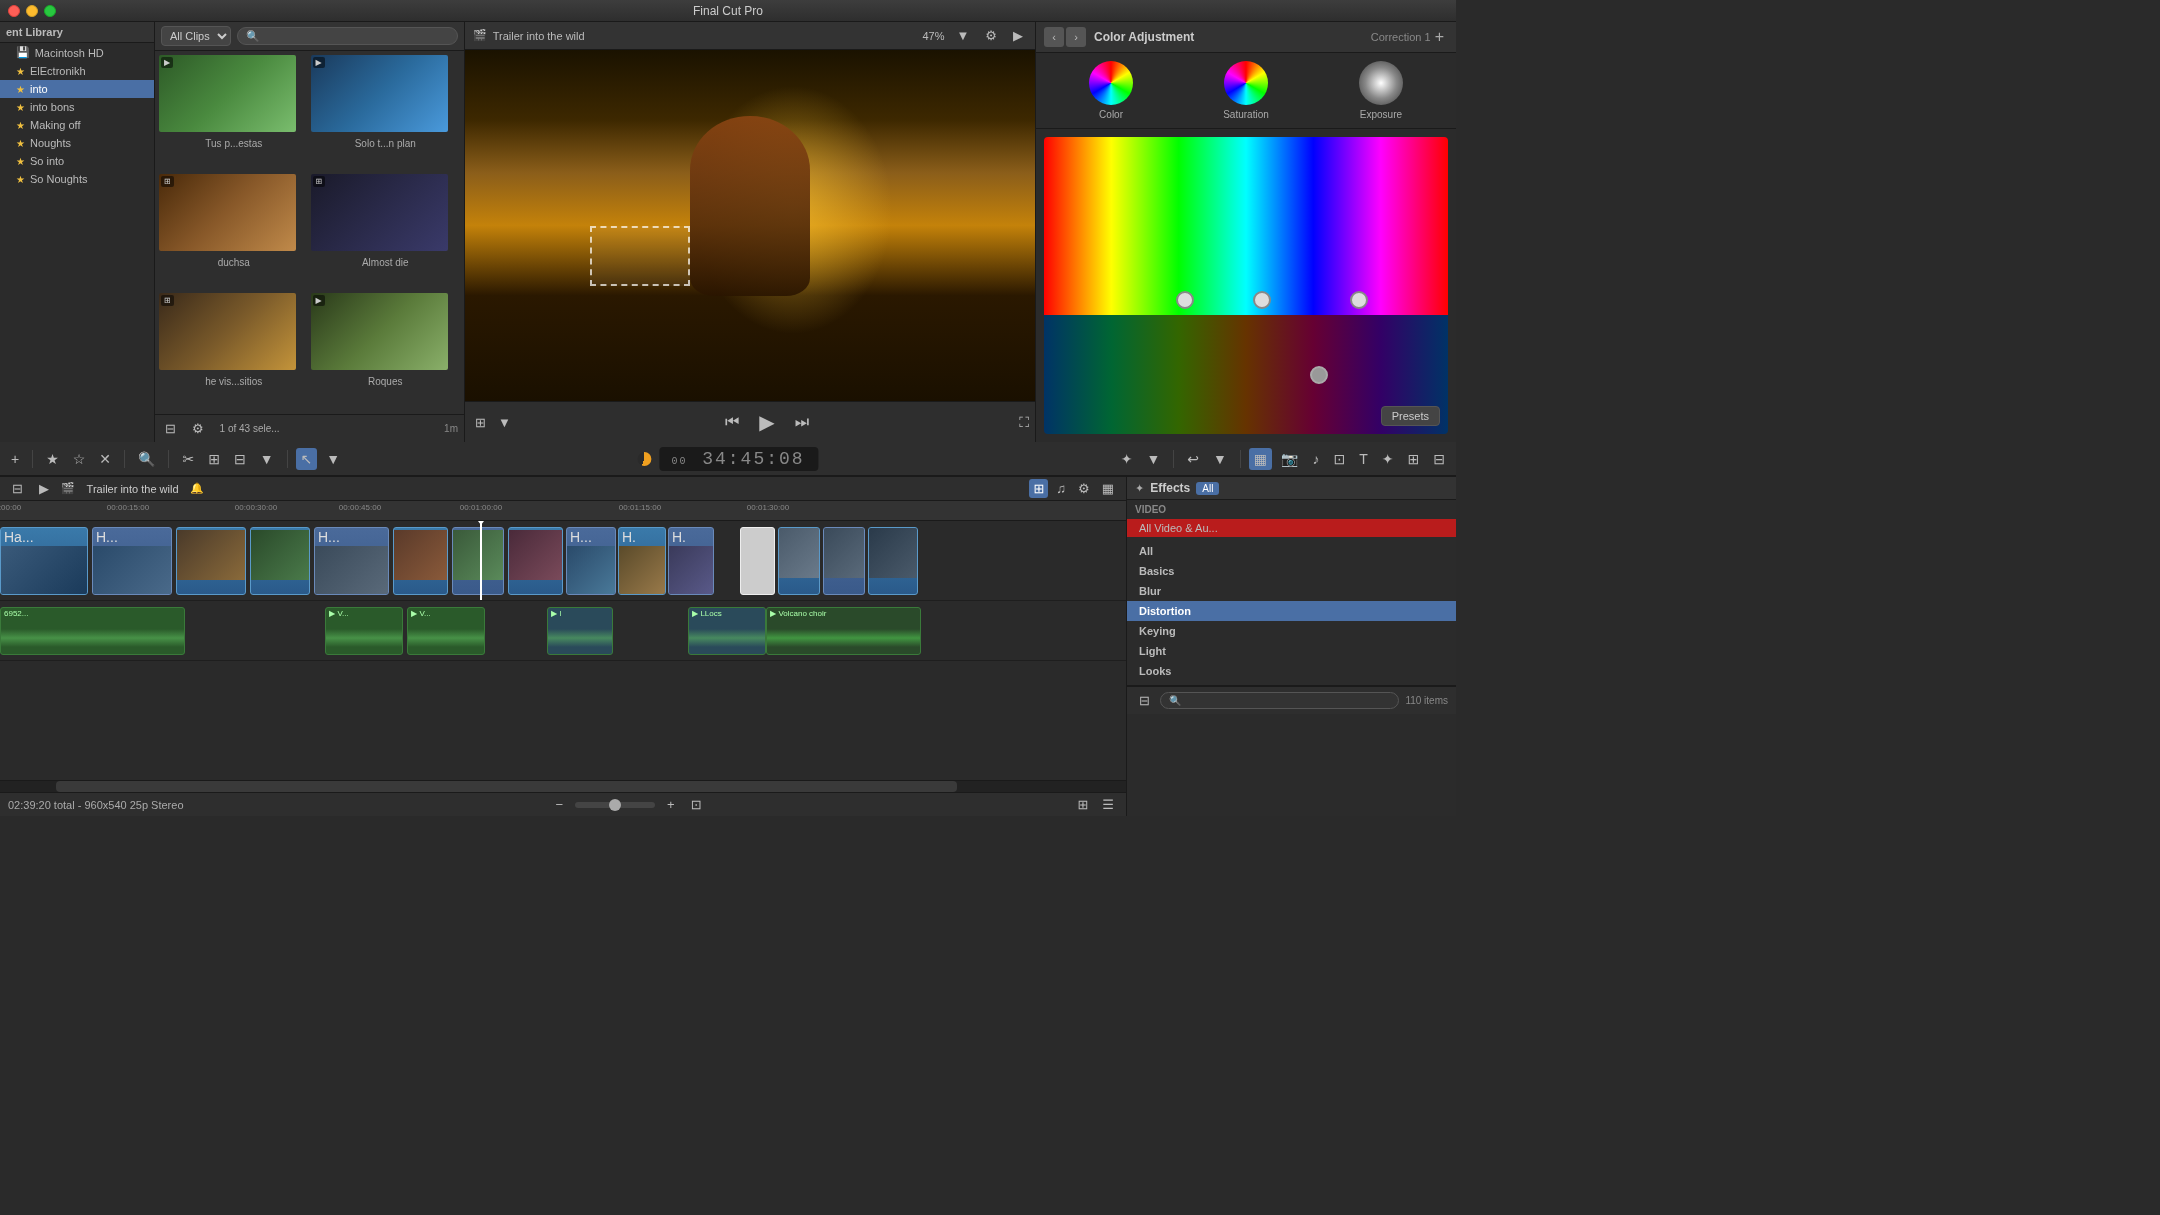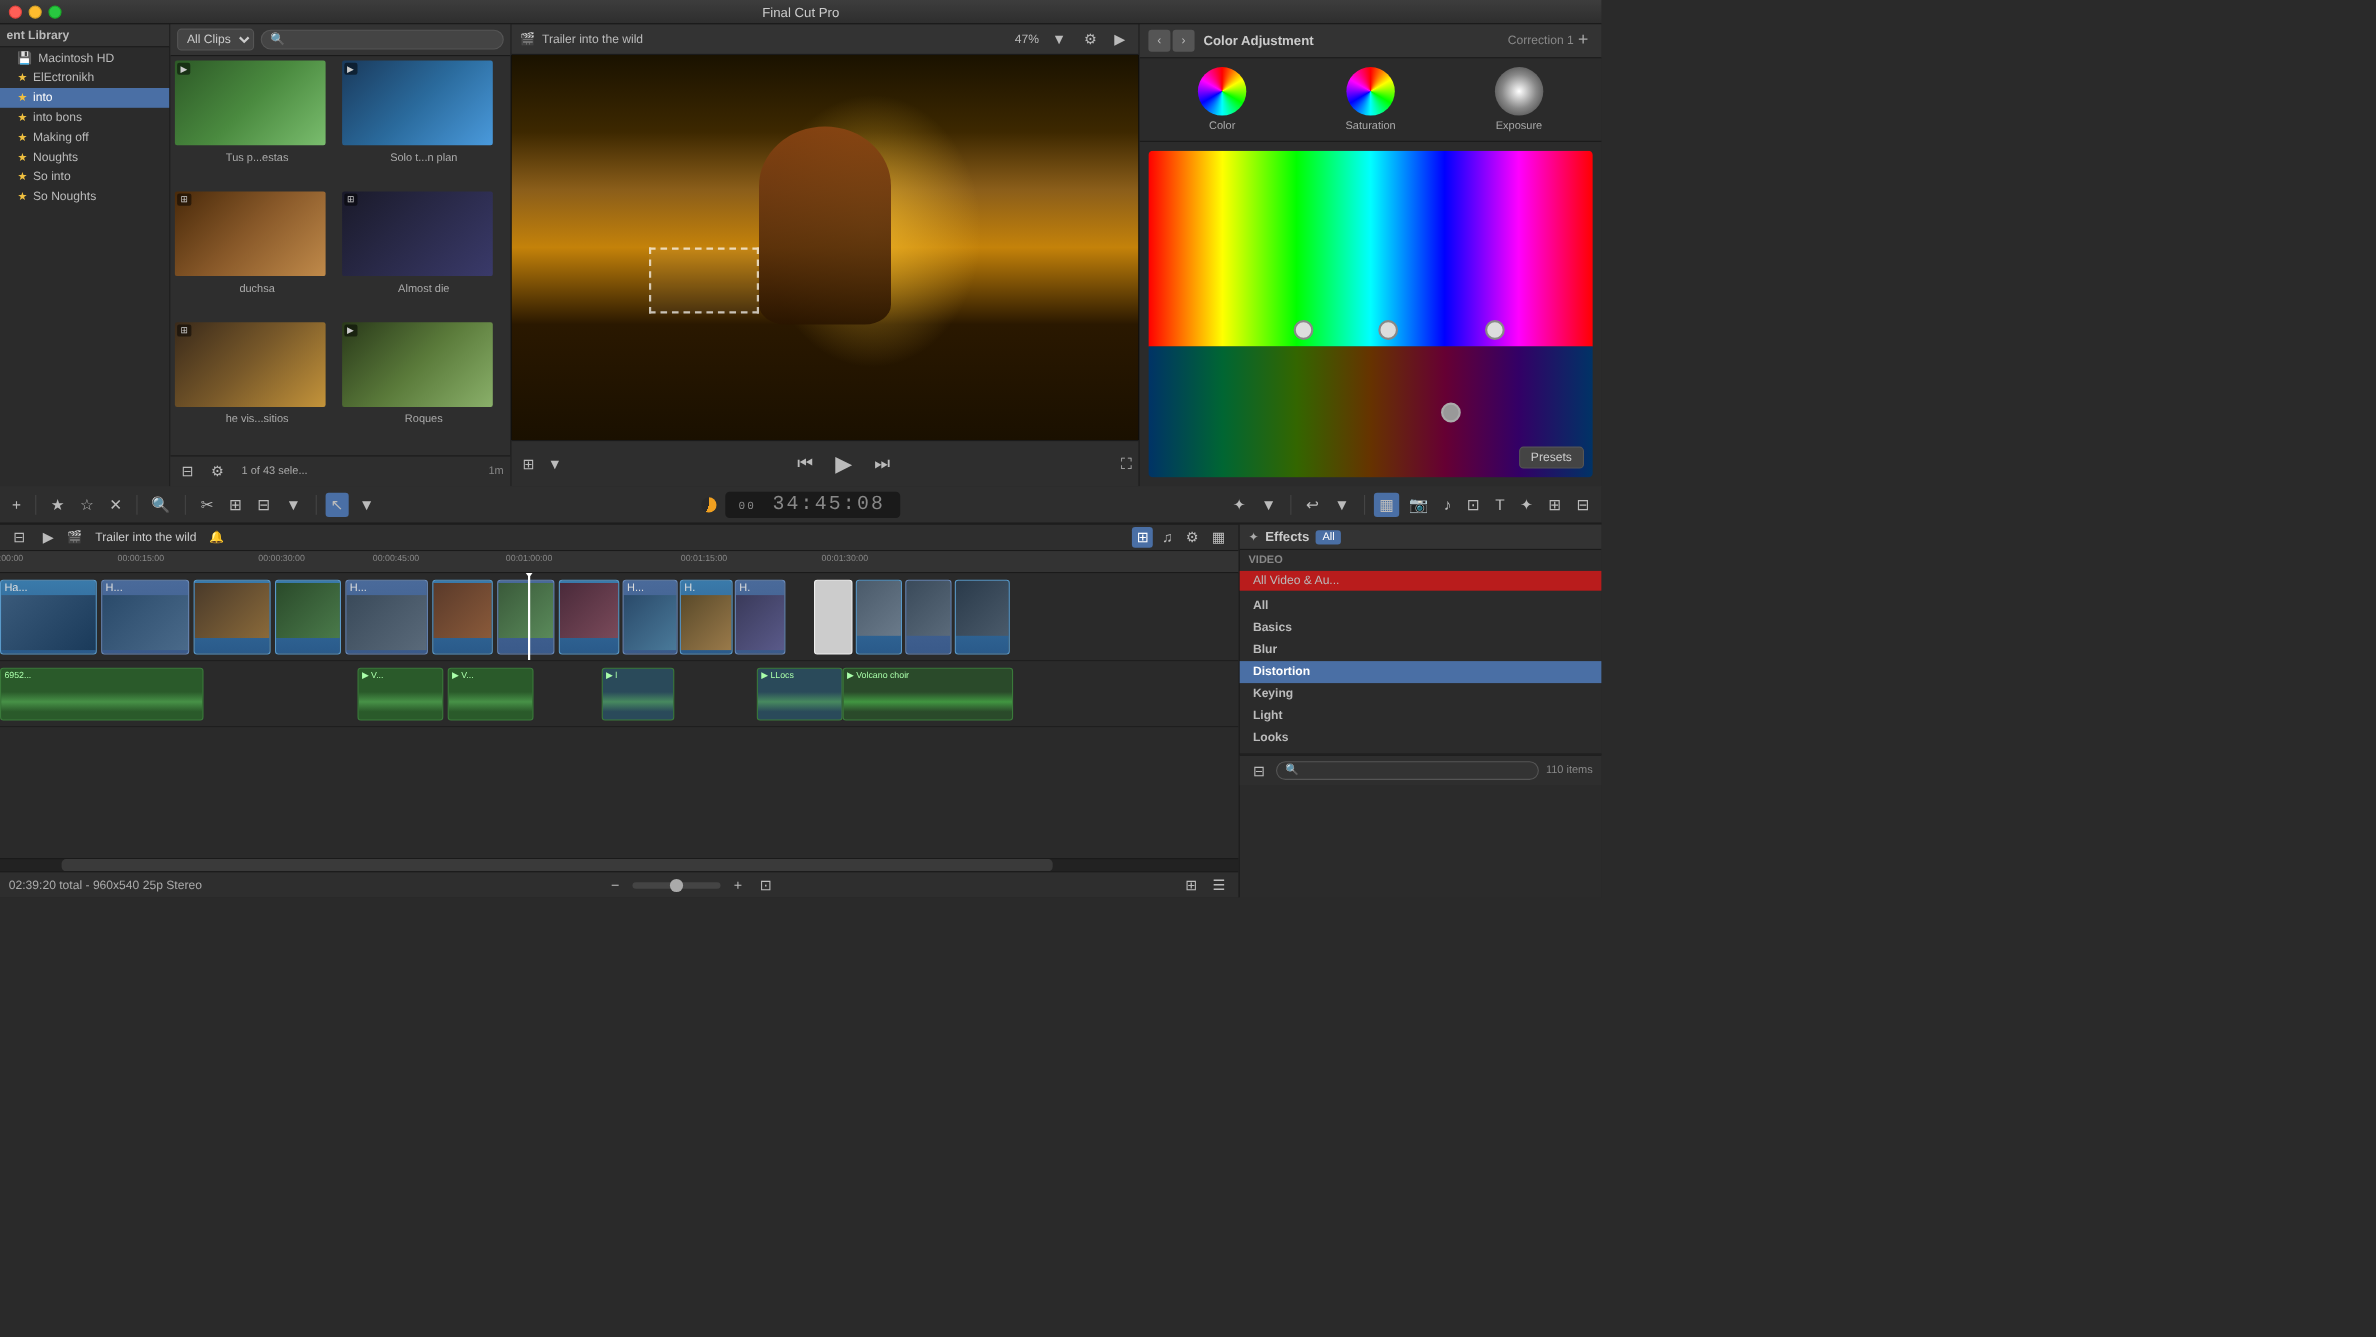--- a/index.html
+++ b/index.html
@@ -463,21 +463,21 @@
     .clip {
       position: absolute;
       height: 68px;
       top: 6px;
       background: #3a6a9a;
       border-radius: 3px;
       overflow: hidden;
       border: 1px solid #4a8aba;
     }
     .clip-label {
-      font-size: 10px;
+      font-size: 14px;
       color: #ddd;
       padding: 1px 3px;
       white-space: nowrap;
       overflow: hidden;
     }
     .clip-thumb {
       width: 100%;
       height: 50px;
       background: linear-gradient(135deg, #2a4a6a 0%, #4a7aaa 100%);
       display: flex;

